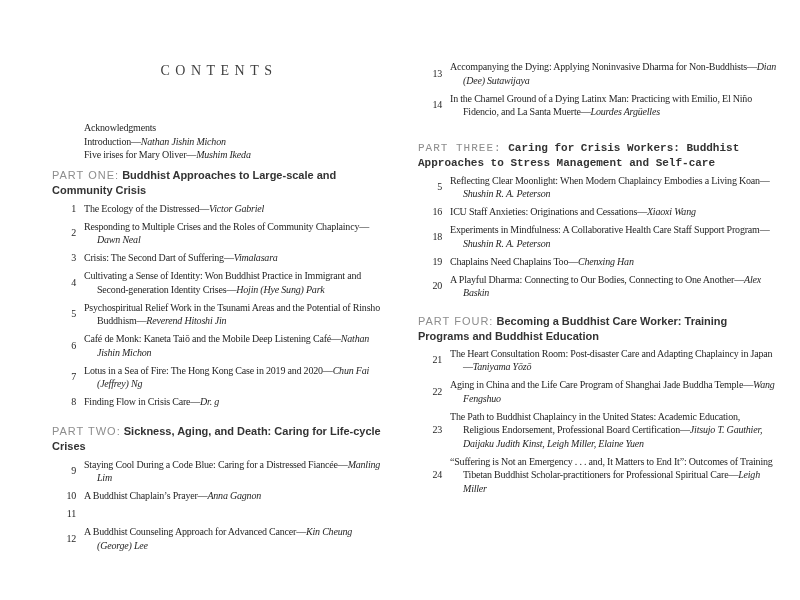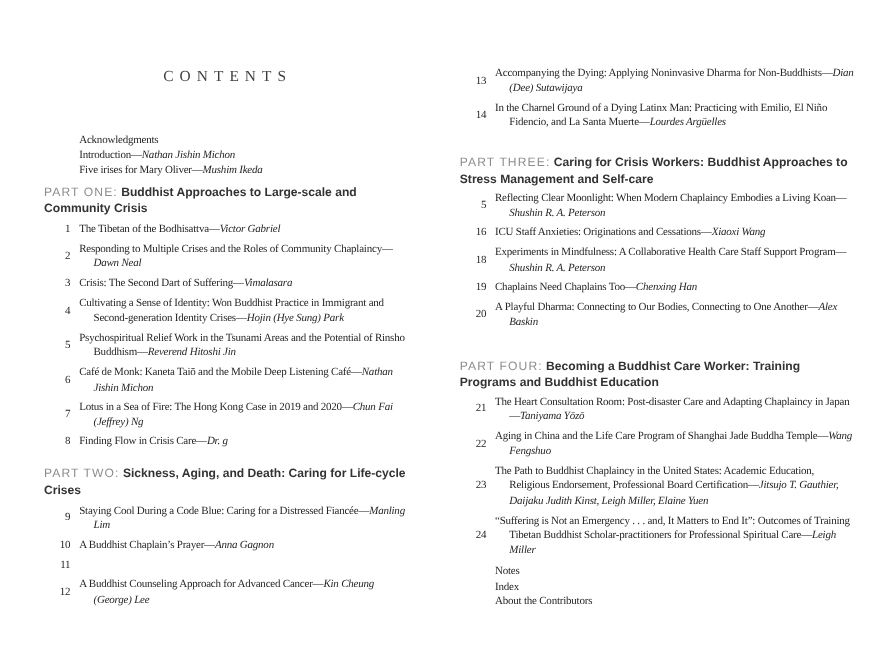--- a/index.html
+++ b/index.html
@@ -1,35 +1,35 @@
 <!DOCTYPE html>
 <html><head>
 <meta charset="utf-8">
 <style>
   html,body{margin:0;padding:0;}
   body{width:800px;height:600px;background:#ffffff;overflow:hidden;}
   .page{position:relative;width:800px;height:600px;background:#ffffff;
         font-family:"Liberation Serif",serif;color:#262626;}
   .col{position:absolute;top:0;}
-  .col-left{left:40px;width:334px;}
+  .col-left{left:52px;width:334px;}
   .col-right{left:418px;width:360px;}
 
   .contents-title{margin-top:63px;text-align:center;font-size:14px;line-height:16px;
       letter-spacing:5.5px;color:#3f3f3f;font-family:"Liberation Serif",serif;}
 
   .front-matter{margin-top:42px;margin-left:32px;font-size:10px;letter-spacing:-0.2px;line-height:13.5px;}
   .fm-line{white-space:nowrap;}
 
   .part-heading{font-family:"Liberation Sans",sans-serif;font-size:11px;line-height:15px;
       font-weight:bold;color:#333333;}
   .part-label{font-weight:normal;color:#8d8d8d;letter-spacing:1px;}
   .ph-one{margin-top:6px;}
   .ph-two{margin-top:15px;}
-  .ph-three{margin-top:22px;}
-  .ph-four{margin-top:26px;}
+  .ph-three{margin-top:22px;font-family:Liberation Mono, monospace;}
+  .ph-four{margin-top:14px;}
 
   .entries{margin-top:4px;}
   .entries-tight{margin-top:3px;}
   .entry{display:flex;margin-bottom:4.5px;font-size:10px;letter-spacing:-0.2px;line-height:13.5px;align-items:center;}
   .num{flex:0 0 24px;width:24px;text-align:right;}
   .etext{margin-left:8px;padding-left:13px;text-indent:-13px;}
   .author{font-style:italic;}
 
   .overflow-entries{margin-top:60px;}
   .back-matter{margin-top:6px;margin-left:32px;font-size:10px;letter-spacing:-0.2px;line-height:13.5px;}
@@ -47,21 +47,21 @@
       <div class="fm-line"><span>Acknowledgments</span><span class="author"></span></div>
       <div class="fm-line"><span>Introduction—</span><span class="author">Nathan Jishin Michon</span></div>
       <div class="fm-line"><span>Five irises for Mary Oliver—</span><span class="author">Mushim Ikeda</span></div>
     </div>
 
     <div class="part-heading ph-one"><span class="part-label">PART ONE:</span> <span>Buddhist Approaches to Large-scale and Community Crisis</span></div>
 
     <div class="entries">
       <div class="entry">
           <span class="num">1</span>
-          <span class="etext"><span>The Tibetan of the Bodhisattva—</span><span class="author">Victor Gabriel</span></span>
+          <span class="etext"><span>The Ecology of the Distressed—</span><span class="author">Victor Gabriel</span></span>
         </div>
       <div class="entry">
           <span class="num">2</span>
           <span class="etext"><span>Responding to Multiple Crises and the Roles of Community Chaplaincy—</span><span class="author">Dawn Neal</span></span>
         </div>
       <div class="entry">
           <span class="num">3</span>
           <span class="etext"><span>Crisis: The Second Dart of Suffering—</span><span class="author">Vimalasara</span></span>
         </div>
       <div class="entry">
@@ -160,20 +160,15 @@
       <div class="entry">
           <span class="num">23</span>
           <span class="etext"><span>The Path to Buddhist Chaplaincy in the United States: Academic Education, Religious Endorsement, Professional Board Certification—</span><span class="author">Jitsujo T. Gauthier, Daijaku Judith Kinst, Leigh Miller, Elaine Yuen</span></span>
         </div>
       <div class="entry">
           <span class="num">24</span>
           <span class="etext"><span>“Suffering is Not an Emergency . . . and, It Matters to End It”: Outcomes of Training Tibetan Buddhist Scholar-practitioners for Professional Spiritual Care—</span><span class="author">Leigh Miller</span></span>
         </div>
     </div>
 
-    <div class="back-matter">
-      <div>Notes</div>
-      <div>Index</div>
-      <div>About the Contributors</div>
-    </div>
 
   </div>
 </div>
 
 </body></html>

